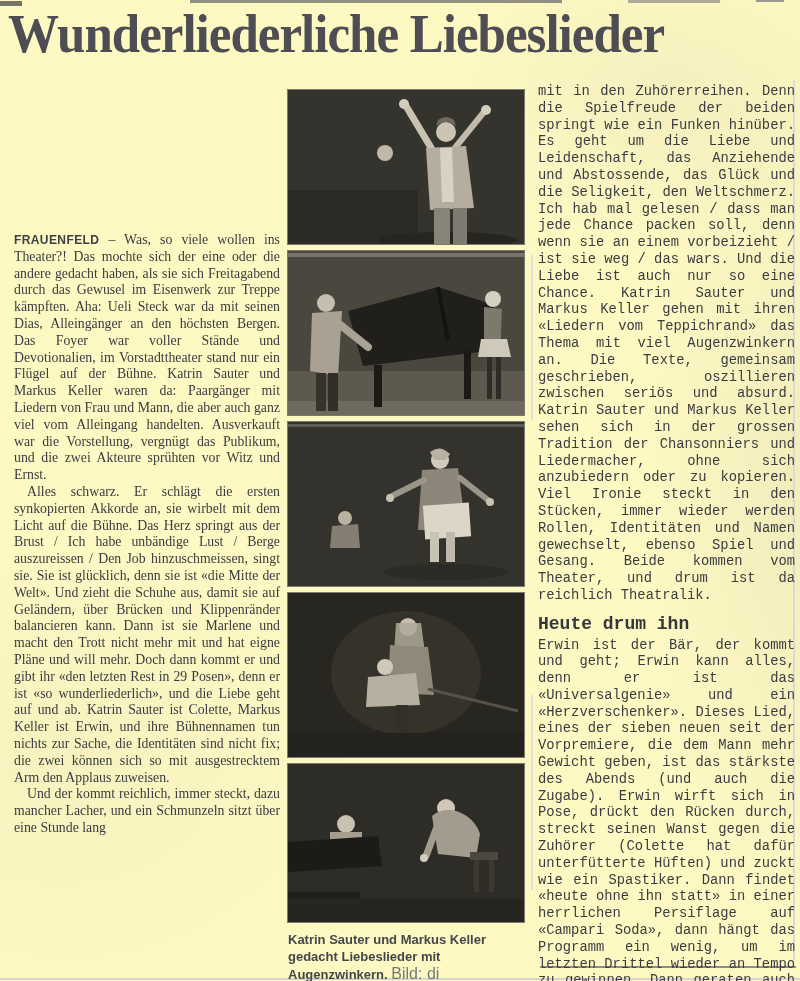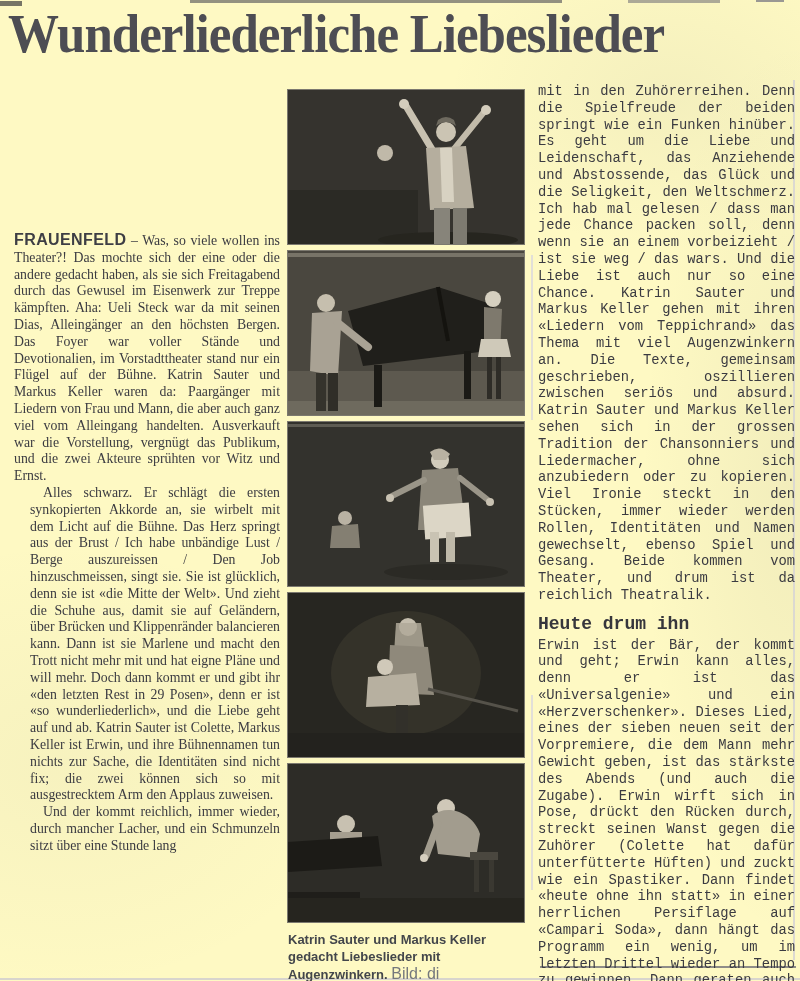--- a/index.html
+++ b/index.html
@@ -26,24 +26,24 @@
   .lead {
     position:absolute; left:14px; top:84px; width:252px;
     font-size:18px; line-height:24px; color:#41414a; margin:0;
   }
   .col-left  { position:absolute; left:14px;  top:232px; width:266px; }
   .col-right { position:absolute; left:538px; top:84px;  width:257px;font-family:Liberation Mono, monospace; }
   .body {
     font-size:13.8px; line-height:16.8px; text-align:justify;
     margin:0; color:#3b3b41; hyphens:auto; -webkit-hyphens:auto;
   }
-  .indent { text-indent:13px;margin-left:16px; }
+  .indent { text-indent:13px; }
   .dateline {
     font-family:"Liberation Sans", sans-serif; font-weight:bold;
-    font-size:16px; letter-spacing:0.4px; color:#3e3e44;
+    font-size:12px; letter-spacing:0.4px; color:#3e3e44;
   }
   .subhead {
     font-size:18px; font-weight:bold; margin:11px 0 5px 0;
     color:#36363c; text-align:left; text-indent:0;
   }
   .byline {
     float:right; font-style:italic; font-size:11px; letter-spacing:0.4px;
     color:#5a5a60; 
   }
   .col-mid { position:absolute; left:288px; top:90px; width:236px; }
@@ -80,21 +80,21 @@
   <div class="artifact gutter-b"></div>
   <div class="artifact rule-br"></div>
   <div class="artifact rule-bottom"></div>
 
   <h1 class="headline">Wunderliederliche Liebeslieder</h1>
 
 
   <div class="col-left">
     <p class="body"><span class="dateline">FRAUENFELD</span> <span>– Was, so viele wollen ins Theater?! Das mochte sich der eine oder die andere gedacht haben, als sie sich Freitagabend durch das Gewusel im Eisenwerk zur Treppe kämpften. Aha: Ueli Steck war da mit seinen Dias, Alleingänger an den höchsten Bergen. Das Foyer war voller Stände und Devotionalien, im Vorstadttheater stand nur ein Flügel auf der Bühne. Katrin Sauter und Markus Keller waren da: Paargänger mit Liedern von Frau und Mann, die aber auch ganz viel vom Alleingang handelten. Ausverkauft war die Vorstellung, vergnügt das Publikum, und die zwei Akteure sprühten vor Witz und Ernst.</span></p>
     <p class="body indent">Alles schwarz. Er schlägt die ersten synkopierten Akkorde an, sie wirbelt mit dem Licht auf die Bühne. Das Herz springt aus der Brust / Ich habe unbändige Lust / Berge auszureissen / Den Job hinzuschmeissen, singt sie. Sie ist glücklich, denn sie ist «die Mitte der Welt». Und zieht die Schuhe aus, damit sie auf Geländern, über Brücken und Klippenränder balancieren kann. Dann ist sie Marlene und macht den Trott nicht mehr mit und hat eigne Pläne und will mehr. Doch dann kommt er und gibt ihr «den letzten Rest in 29 Posen», denn er ist «so wunderliederlich», und die Liebe geht auf und ab. Katrin Sauter ist Colette, Markus Keller ist Erwin, und ihre Bühnennamen tun nichts zur Sache, die Identitäten sind nicht fix; die zwei können sich so mit ausgestrecktem Arm den Applaus zuweisen.</p>
-    <p class="body indent">Und der kommt reichlich, immer wieder, durch mancher Lacher, und ein Schmunzeln sitzt über eine Stunde lang</p>
+    <p class="body indent">Und der kommt reichlich, immer steckt, dazu mancher Lacher, und ein Schmunzeln sitzt über eine Stunde lang</p>
   </div>
 
   <div class="col-mid">
 
     <div class="photo-frame">
       <svg width="236" height="154" viewBox="0 0 236 154" role="img" aria-label="Sänger mit erhobenen Armen auf dunkler Bühne">
         <rect width="236" height="154" fill="#35332e"></rect>
         <rect x="0" y="100" width="130" height="54" fill="#2b2a25"></rect>
         <ellipse cx="160" cy="150" rx="70" ry="8" fill="#26251f"></ellipse>
         <path d="M148,66 L118,16" stroke="#c9c2b1" stroke-width="7" stroke-linecap="round" fill="none"></path>

